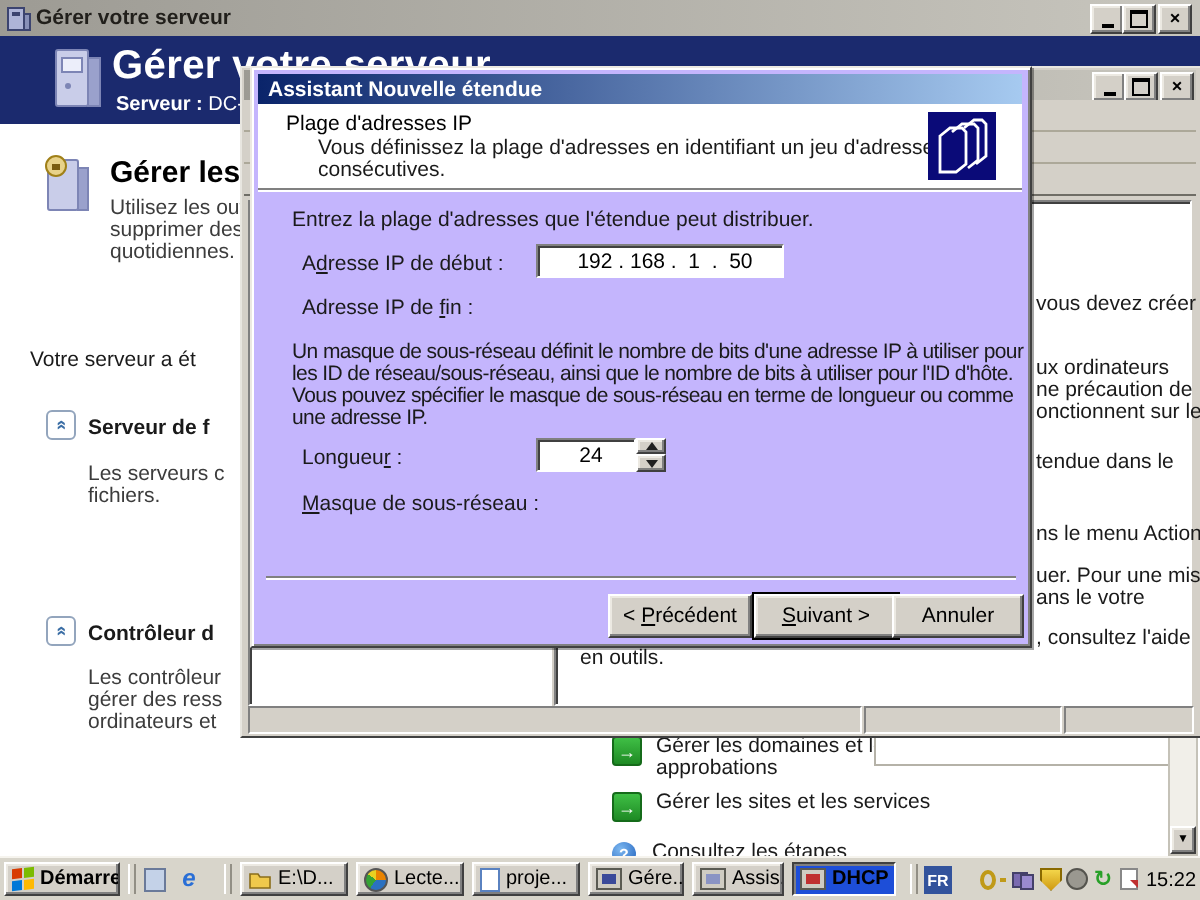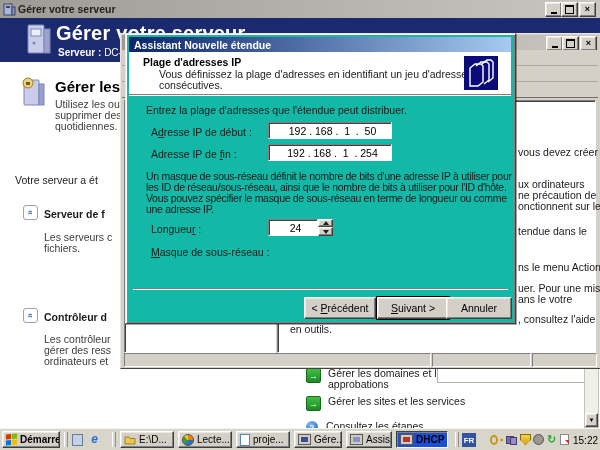--- a/index.html
+++ b/index.html
@@ -43,28 +43,28 @@
         border:1px solid;border-color:#e8e6e0 #404040 #404040 #e8e6e0;}
   .dhcp-titlebar{left:1px;top:1px;width:476px;height:15px;
         background:linear-gradient(90deg,#9d9b94,#c8c6be);}
   .band{left:1px;width:476px;height:15px;border-bottom:1px solid #aca899;background:#d4d0c8;}
   .pane{background:#fff;border:1px solid;border-color:#808080 #ffffff #ffffff #808080;
         box-shadow:inset 1px 1px 0 #404040;}
   .frag{position:absolute;color:#1a1a1a;white-space:nowrap;}
   .statusseg{position:absolute;height:12px;background:#d4d0c8;border:1px solid;border-color:#808080 #ffffff #ffffff #808080;}
 
   
-  .wizard{left:125px;top:33px;width:389px;height:289px;background:#14b8a6;
+  .wizard{left:125px;top:33px;width:389px;height:289px;background:#c4b5fd;
         border:1px solid;border-color:#ece9e2 #404040 #404040 #ece9e2;
         box-shadow:inset 1px 1px 0 #ffffff, inset -1px -1px 0 #808080, 1px 1px 0 rgba(0,0,0,.35);}
   .wiz-titlebar{left:3px;top:3px;width:382px;height:15px;
         background:linear-gradient(90deg,#0a246a,#a6caf0);color:#fff;font-weight:bold;
         display:flex;align-items:center;padding-left:5px;box-sizing:border-box;}
   .wiz-header{left:3px;top:18px;width:382px;height:42px;background:#fff;}
-  .wiz-htitle{left:14px;top:4px;font-weight:bold;}
+  .wiz-htitle{left:14px;top:4px;font-weight:normal;}
   .wiz-hsub{left:30px;top:17px;width:340px;line-height:11px;color:#1a1a1a;}
   .wiz-icon{left:335px;top:4px;width:34px;height:34px;background:#0a0a78;}
   .wiz-body-sep{left:3px;top:60px;width:382px;}
   .fld-label{color:#1a1a1a;}
   .ipbox{height:17px;display:flex;align-items:center;padding-left:5px;box-sizing:border-box;}
   .wiz-btn{height:20px;display:flex;align-items:center;justify-content:center;cursor:default;}
   .default-ring{outline:1px solid #000;}
   .spin-up,.spin-dn{width:0;height:0;border-left:3px solid transparent;border-right:3px solid transparent;}
   .spin-up{border-bottom:4px solid #202020;}
   .spin-dn{border-top:4px solid #202020;}
@@ -234,23 +234,20 @@
   <div class="abs fld-label" style="left:25px;top:92px">
     <span>A</span><u>d</u><span>resse IP de début :</span>
   </div>
   <div class="abs sunken ipbox pre" style="left:142px;top:88px;width:124px">
     <span>192 . 168 .  1  .  50</span>
   </div>
 
   <div class="abs fld-label" style="left:25px;top:114px">
     <span>Adresse IP de </span><u>f</u><span>in :</span>
   </div>
-  <div class="abs sunken ipbox pre" style="left:142px;top:110px;width:124px">
-    <span>192 . 168 .  1  . 254</span>
-  </div>
 
   <div class="abs" style="left:20px;top:137px;width:366px;line-height:11px;letter-spacing:-0.3px;color:#1a1a1a">Un masque de sous-réseau définit le nombre de bits d'une adresse IP à utiliser pour les ID de réseau/sous-réseau, ainsi que le nombre de bits à utiliser pour l'ID d'hôte. Vous pouvez spécifier le masque de sous-réseau en terme de longueur ou comme une adresse IP.</div>
 
   <div class="abs fld-label" style="left:25px;top:189px">
     <span>Longueu</span><u>r</u><span> :</span>
   </div>
   <div class="abs sunken ipbox" style="left:142px;top:185px;width:50px">
     <span>24</span>
   </div>
   <div class="abs" style="left:192px;top:185px;width:15px;height:17px">

